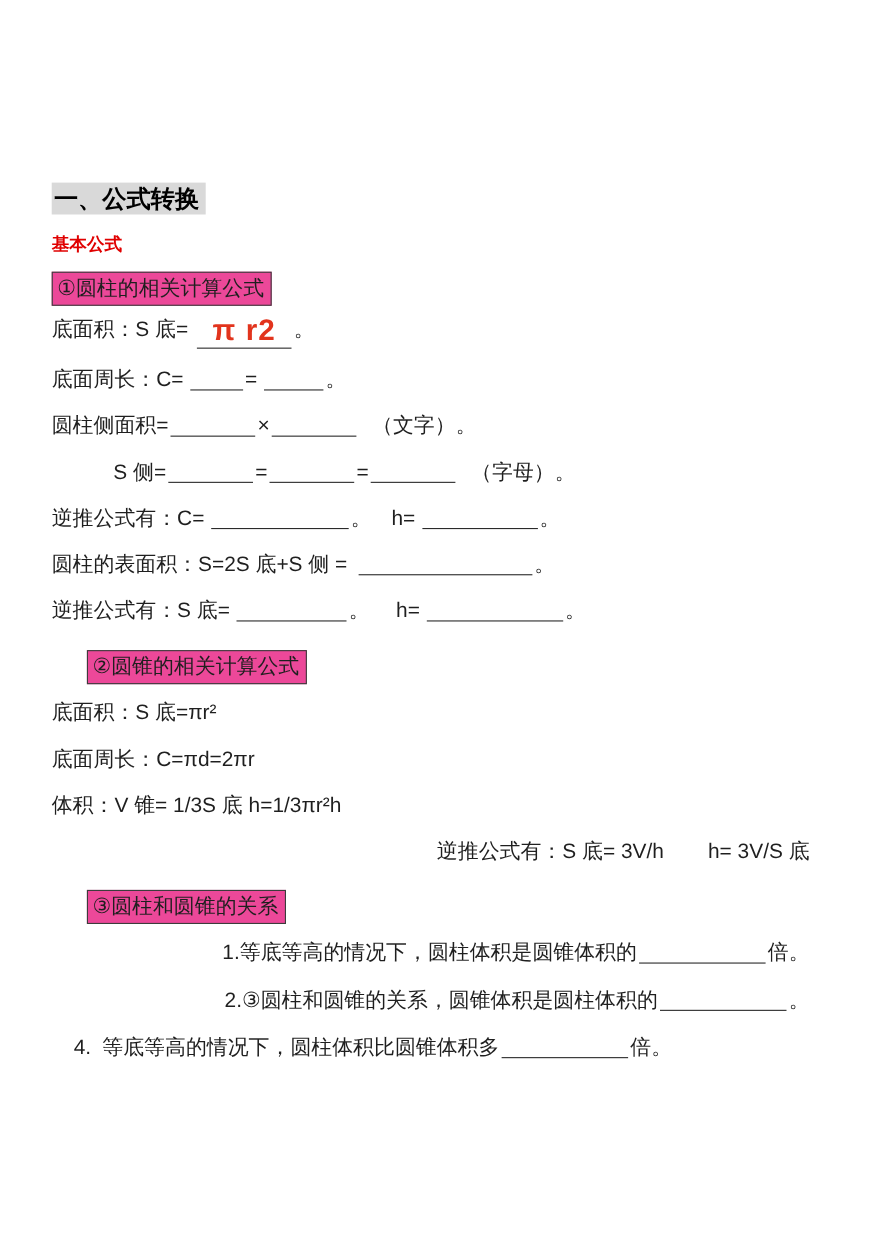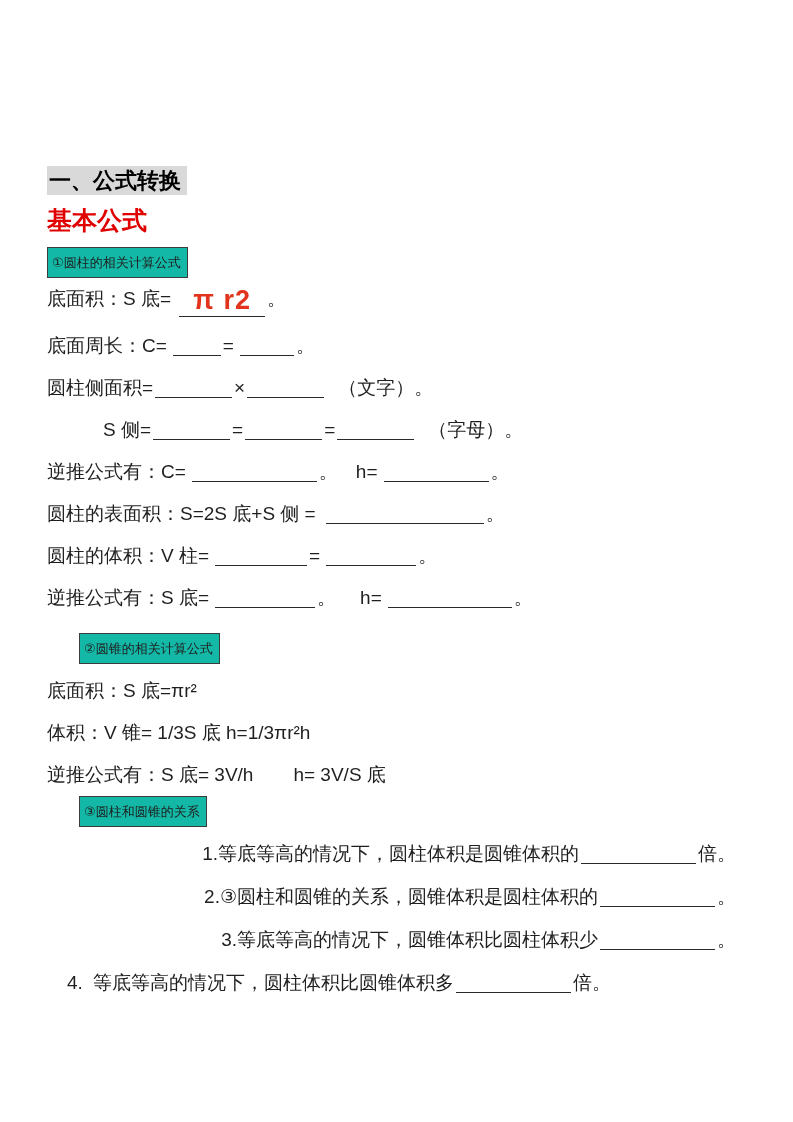--- a/index.html
+++ b/index.html
@@ -9,43 +9,43 @@
     font-family: "Liberation Sans", "DejaVu Sans", sans-serif;
     color: #1f1f1f;
     overflow: hidden;
   }
   .page {
     width: 776px; height: 1122px;
     padding: 167px 40px 0 47px;
   }
   .title-line { margin: 0 0 14px 0; font-size: 22px; font-weight: bold; line-height: 28px; }
   .title-hl { background: #d9d9d9; padding: 2px 6px 2px 2px; color: #000; }
-  .subtitle { font-size: 25px; font-weight: bold; color: #e00000; line-height: 24px; margin: 16px 0 12px 0; font-family: Liberation Mono, monospace; }
+  .subtitle { font-size: 16px; font-weight: bold; color: #e00000; line-height: 24px; margin: 16px 0 12px 0; }
 
   .boxed {
     display: inline-block;
-    font-size: 13px; line-height: 21px;
+    font-size: 19px; line-height: 21px;
     border: 1.5px solid #3c3c3c;
     padding: 4px 6px 4px 4px;
     color: #1f1f1f;
-    background: #14b8a6;
+    background: #ec4899;
   }
   .box-wrap1 { margin: 0 0 8px 0; }
   .box-wrap2 { margin: 0 0 15px 0; padding-left: 32px; }
 
   p.line {
     font-size: 19px;
     line-height: 23px;
     margin: 0 0 19px 0;
     white-space: nowrap;
   }
   p.mb17 { margin-bottom: 17px; }
   p.mb18 { margin-bottom: 24px; }
   p.mb20 { margin-bottom: 20px; text-align: right; }
-  p.mb23 { margin-bottom: 10px; }
+  p.mb23 { margin-bottom: 23px; text-align: right; }
   p.mb0  { margin-bottom: 0; margin-left: 20px; }
 
   .blank {
     display: inline-block;
     border-bottom: 1.6px solid #2a2a2a;
     height: 14px;
     vertical-align: -4px;
     margin: 0 2px 0 6px;
   }
   .w48  { width: 48px; }
@@ -110,37 +110,36 @@
   <p class="line"><span>底面周长：C=</span><span class="blank w48"></span><span>=</span><span class="blank w54"></span><span>。</span></p>
 
   <p class="line"><span>圆柱侧面积=</span><span class="blank w77"></span><span>×</span><span class="blank w77"></span><span class="paren-suffix">（文字）。</span></p>
 
   <p class="line"><span class="indent"></span><span>S 侧=</span><span class="blank w77"></span><span>=</span><span class="blank w77"></span><span>=</span><span class="blank w77"></span><span class="paren-suffix">（字母）。</span></p>
 
   <p class="line"><span>逆推公式有：C=</span><span class="blank w125"></span><span>。</span><span class="hgap"></span><span>h=</span><span class="blank w105"></span><span>。</span></p>
 
   <p class="line"><span>圆柱的表面积：S=2S 底+S 侧 =</span><span class="blank w158"></span><span>。</span></p>
 
-  <p class="line"><span>圆柱的体积：V 柱=</span><span class="blank w92"></span><span>=</span><span class="blank w90"></span><span>。</span></p>
 
   <p class="line mb18"><span>逆推公式有：S 底=</span><span class="blank w100"></span><span>。</span><span class="hgap2"></span><span>h=</span><span class="blank w124"></span><span>。</span></p>
 
   <div class="box-wrap2">
     <span class="boxed">②圆锥的相关计算公式</span>
   </div>
 
   <p class="line">底面积：S 底=πr²</p>
+  <p class="line">底面周长：C=πd=2πr</p>
   <p class="line">体积：V 锥= 1/3S 底 h=1/3πr²h</p>
   <p class="line mb23"><span>逆推公式有：S 底= 3V/h</span><span class="hgap3"></span><span>h= 3V/S 底</span></p>
 
   <div class="box-wrap2">
     <span class="boxed">③圆柱和圆锥的关系</span>
   </div>
 
   <p class="line mb20"><span class="num">1.</span><span>等底等高的情况下，圆柱体积是圆锥体积的</span><span class="blank w115"></span><span>倍。</span></p>
 
   <p class="line mb20"><span class="num">2.</span><span>③圆柱和圆锥的关系，圆锥体积是圆柱体积的</span><span class="blank w115"></span><span>。</span></p>
 
-  <p class="line mb20"><span class="num">3.</span><span>等底等高的情况下，圆锥体积比圆柱体积少</span><span class="blank w115"></span><span>。</span></p>
 
   <p class="line mb0"><span class="num">4.</span><span>等底等高的情况下，圆柱体积比圆锥体积多</span><span class="blank w115"></span><span>倍。</span></p>
 
 </div>
 
 </body></html>

